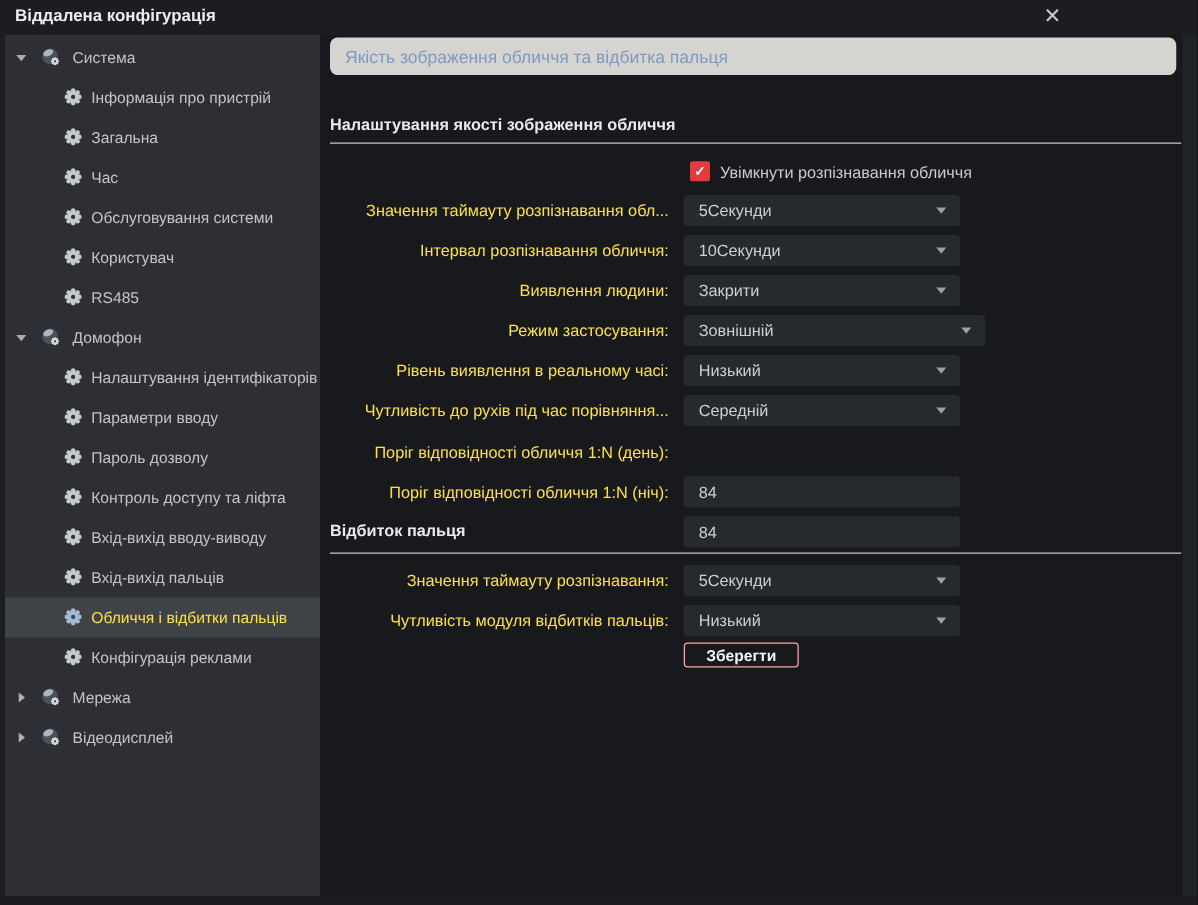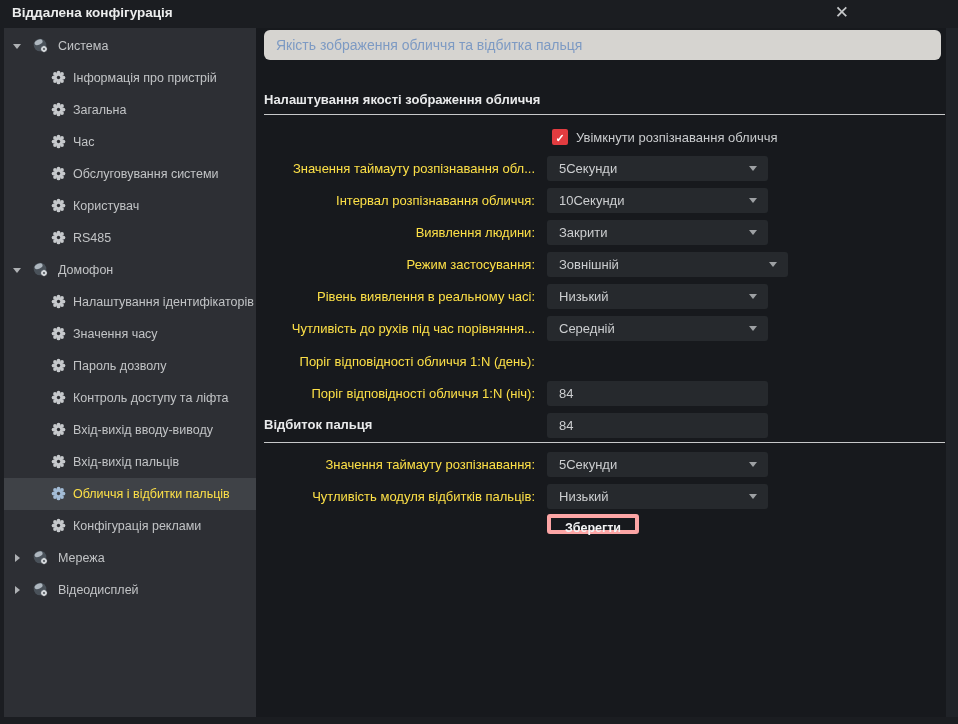--- a/index.html
+++ b/index.html
@@ -46,21 +46,21 @@
   .frow{position:absolute;left:0;height:25px;width:702px;}
   .flabel{position:absolute;left:8px;top:0;width:271px;text-align:right;font-size:13px;color:#fde047;line-height:25px;white-space:nowrap;overflow:hidden;}
   .select{position:absolute;left:291px;top:0;width:221px;height:25px;background:#26292d;border-radius:3px;cursor:pointer;}
   .select.wide{width:241px;}
   .sel-value{position:absolute;left:12px;top:0;font-size:13px;color:#ccced0;line-height:25px;}
   .sel-arrow{position:absolute;right:11px;top:10px;width:0;height:0;
     border-left:4px solid transparent;border-right:4px solid transparent;border-top:5px solid #9ea1a4;}
   .tinput{position:absolute;left:291px;top:0;width:221px;height:25px;background:#26292d;border:none;border-radius:3px;
     color:#ccced0;font-size:13px;font-family:"Liberation Sans",sans-serif;padding:0 0 0 12px;box-sizing:border-box;outline:none;margin-top:32px;}
   .save-btn{position:absolute;left:291px;top:486px;width:92px;height:20px;background:transparent;
-    border:4px solid #fca5a5;border-radius:3px;color:#f2f3f4;font-size:12.5px;font-weight:bold;
+    border:1px solid #fca5a5;border-radius:3px;color:#f2f3f4;font-size:12.5px;font-weight:bold;
     font-family:"Liberation Sans",sans-serif;cursor:pointer;line-height:18px;text-align:center;box-sizing:border-box;}
   .defs{position:absolute;width:0;height:0;overflow:hidden;}
 </style>
 </head>
 <body>
 
 <svg class="defs" xmlns="http://www.w3.org/2000/svg">
   <symbol id="sym-gear" viewBox="0 0 16 16">
     <g fill="currentColor">
       <circle cx="13.3" cy="8" r="2"></circle>
@@ -154,21 +154,21 @@
     <div class="trow lvl1">
       <svg class="gicon">
           <use href="#sym-gear"></use>
         </svg>
       <span class="tlabel">Налаштування ідентифікаторів</span>
     </div>
     <div class="trow lvl1">
       <svg class="gicon">
           <use href="#sym-gear"></use>
         </svg>
-      <span class="tlabel">Значення часу</span>
+      <span class="tlabel">Параметри вводу</span>
     </div>
     <div class="trow lvl1">
       <svg class="gicon">
           <use href="#sym-gear"></use>
         </svg>
       <span class="tlabel">Пароль дозволу</span>
     </div>
     <div class="trow lvl1">
       <svg class="gicon">
           <use href="#sym-gear"></use>

